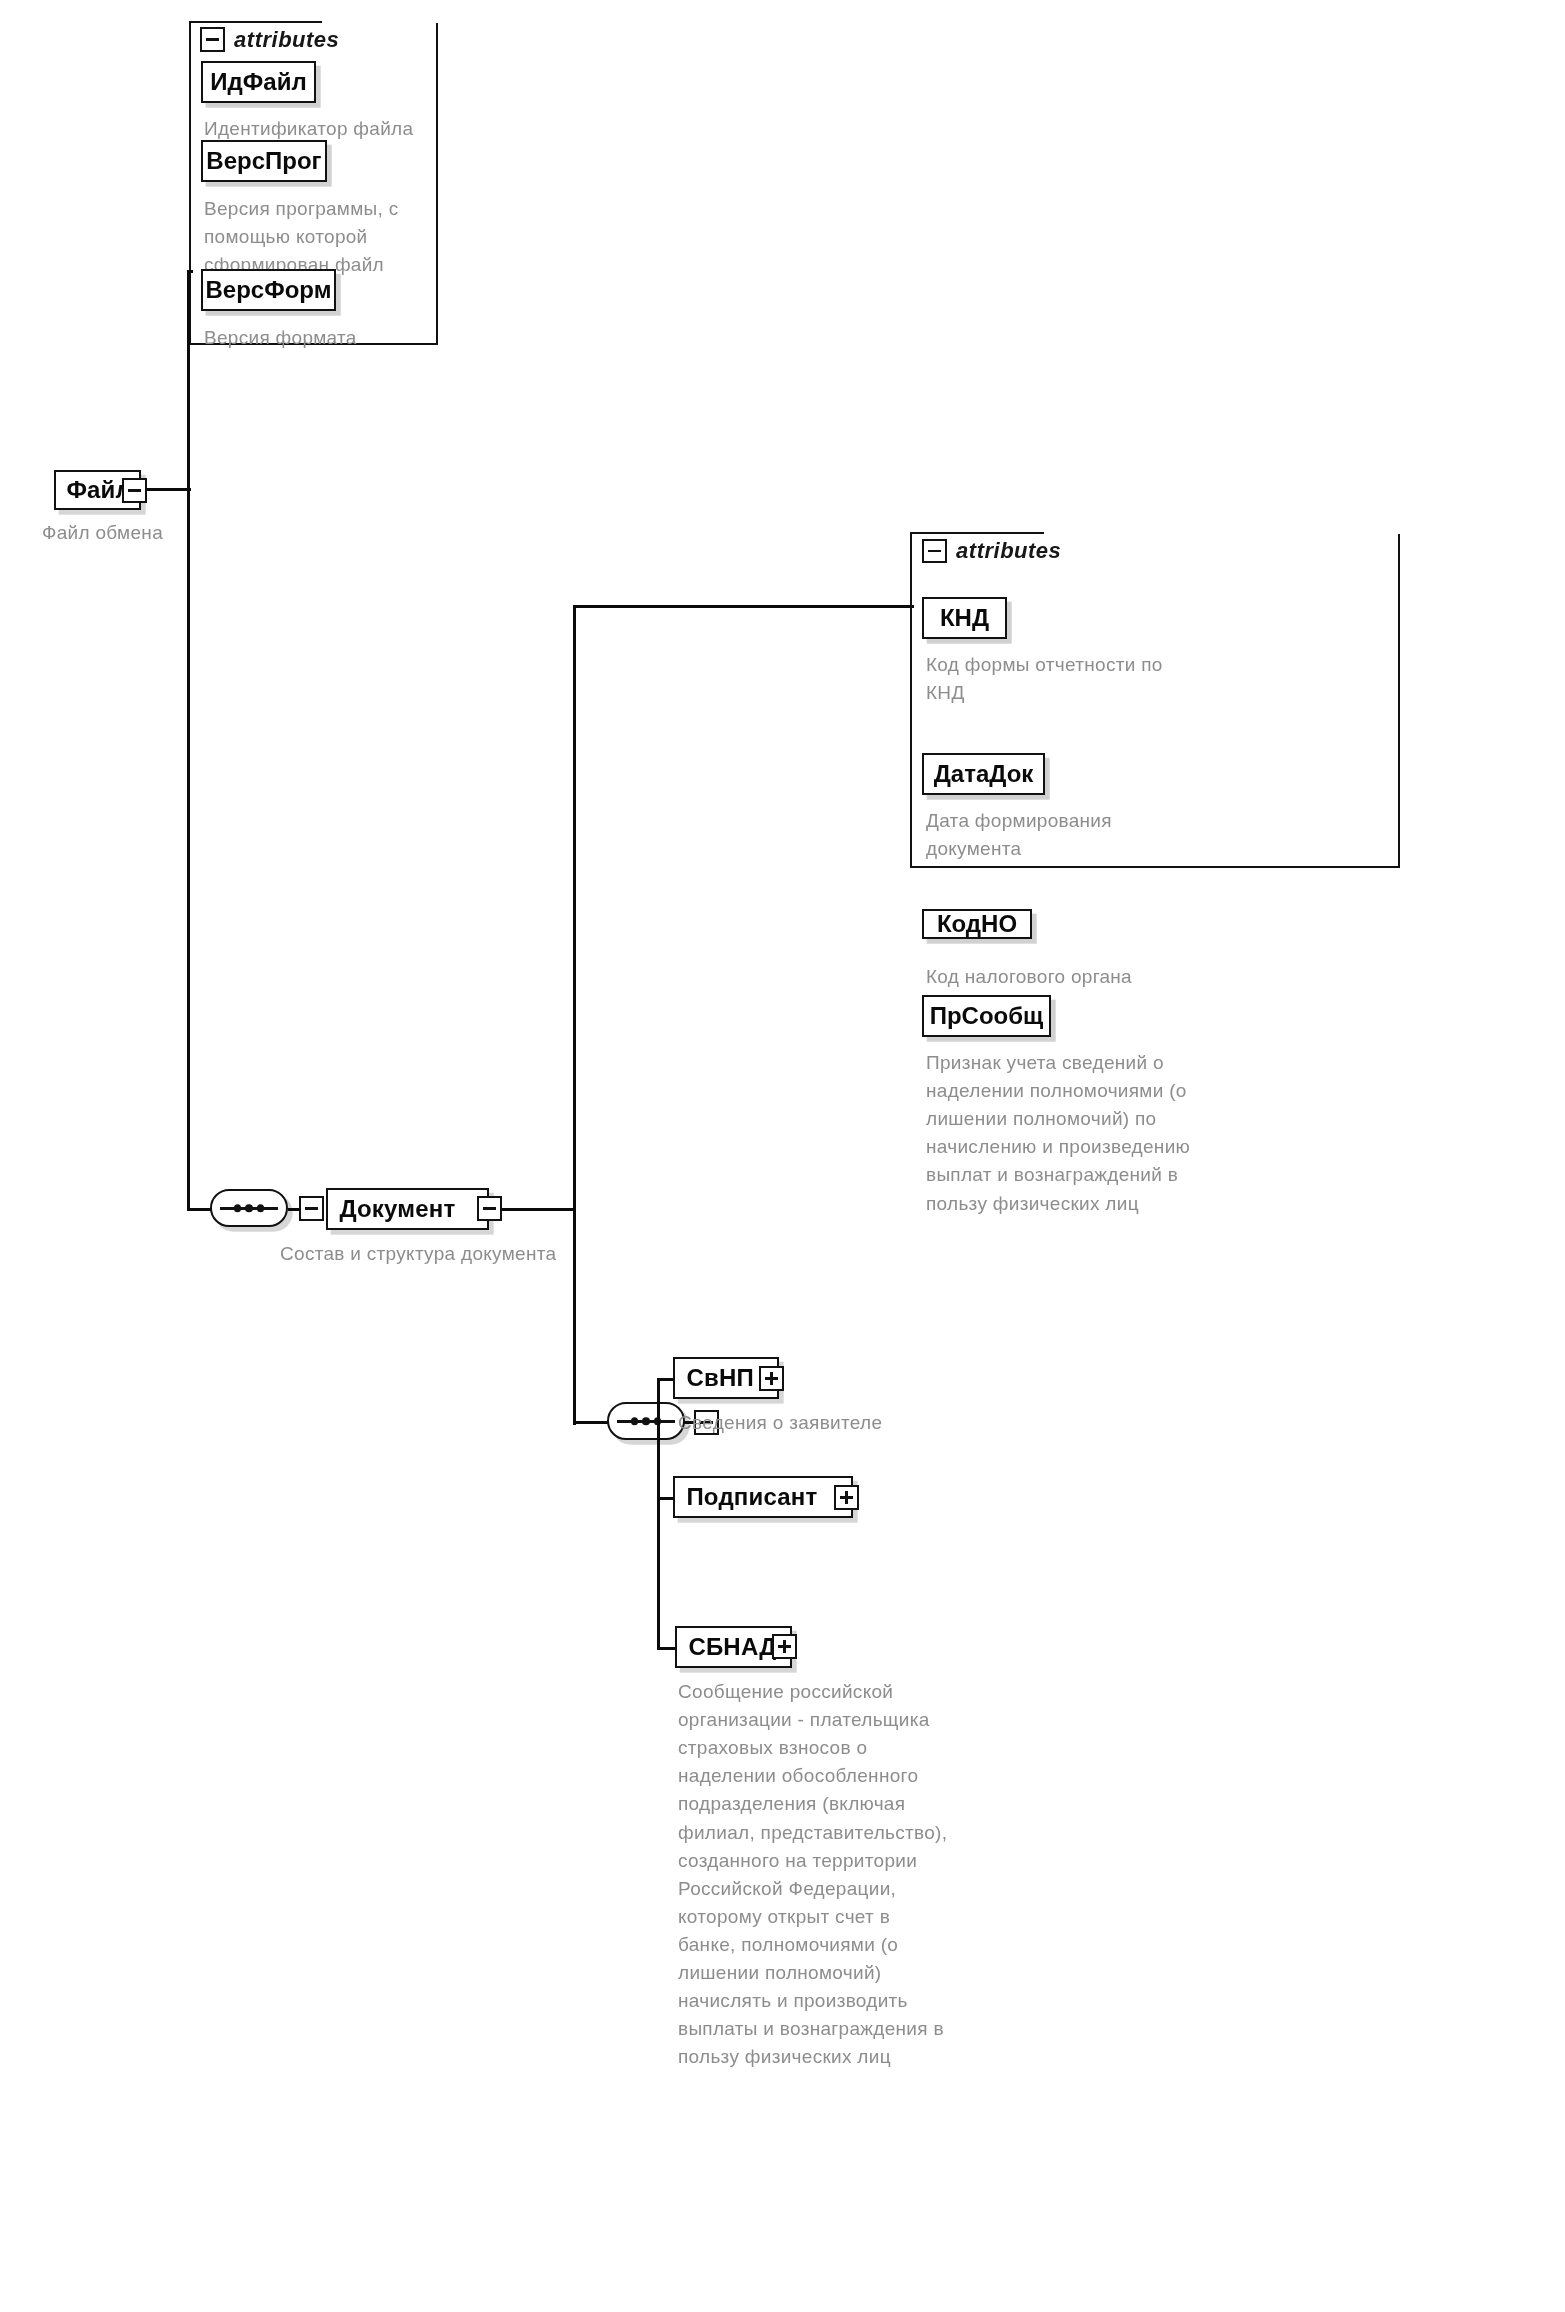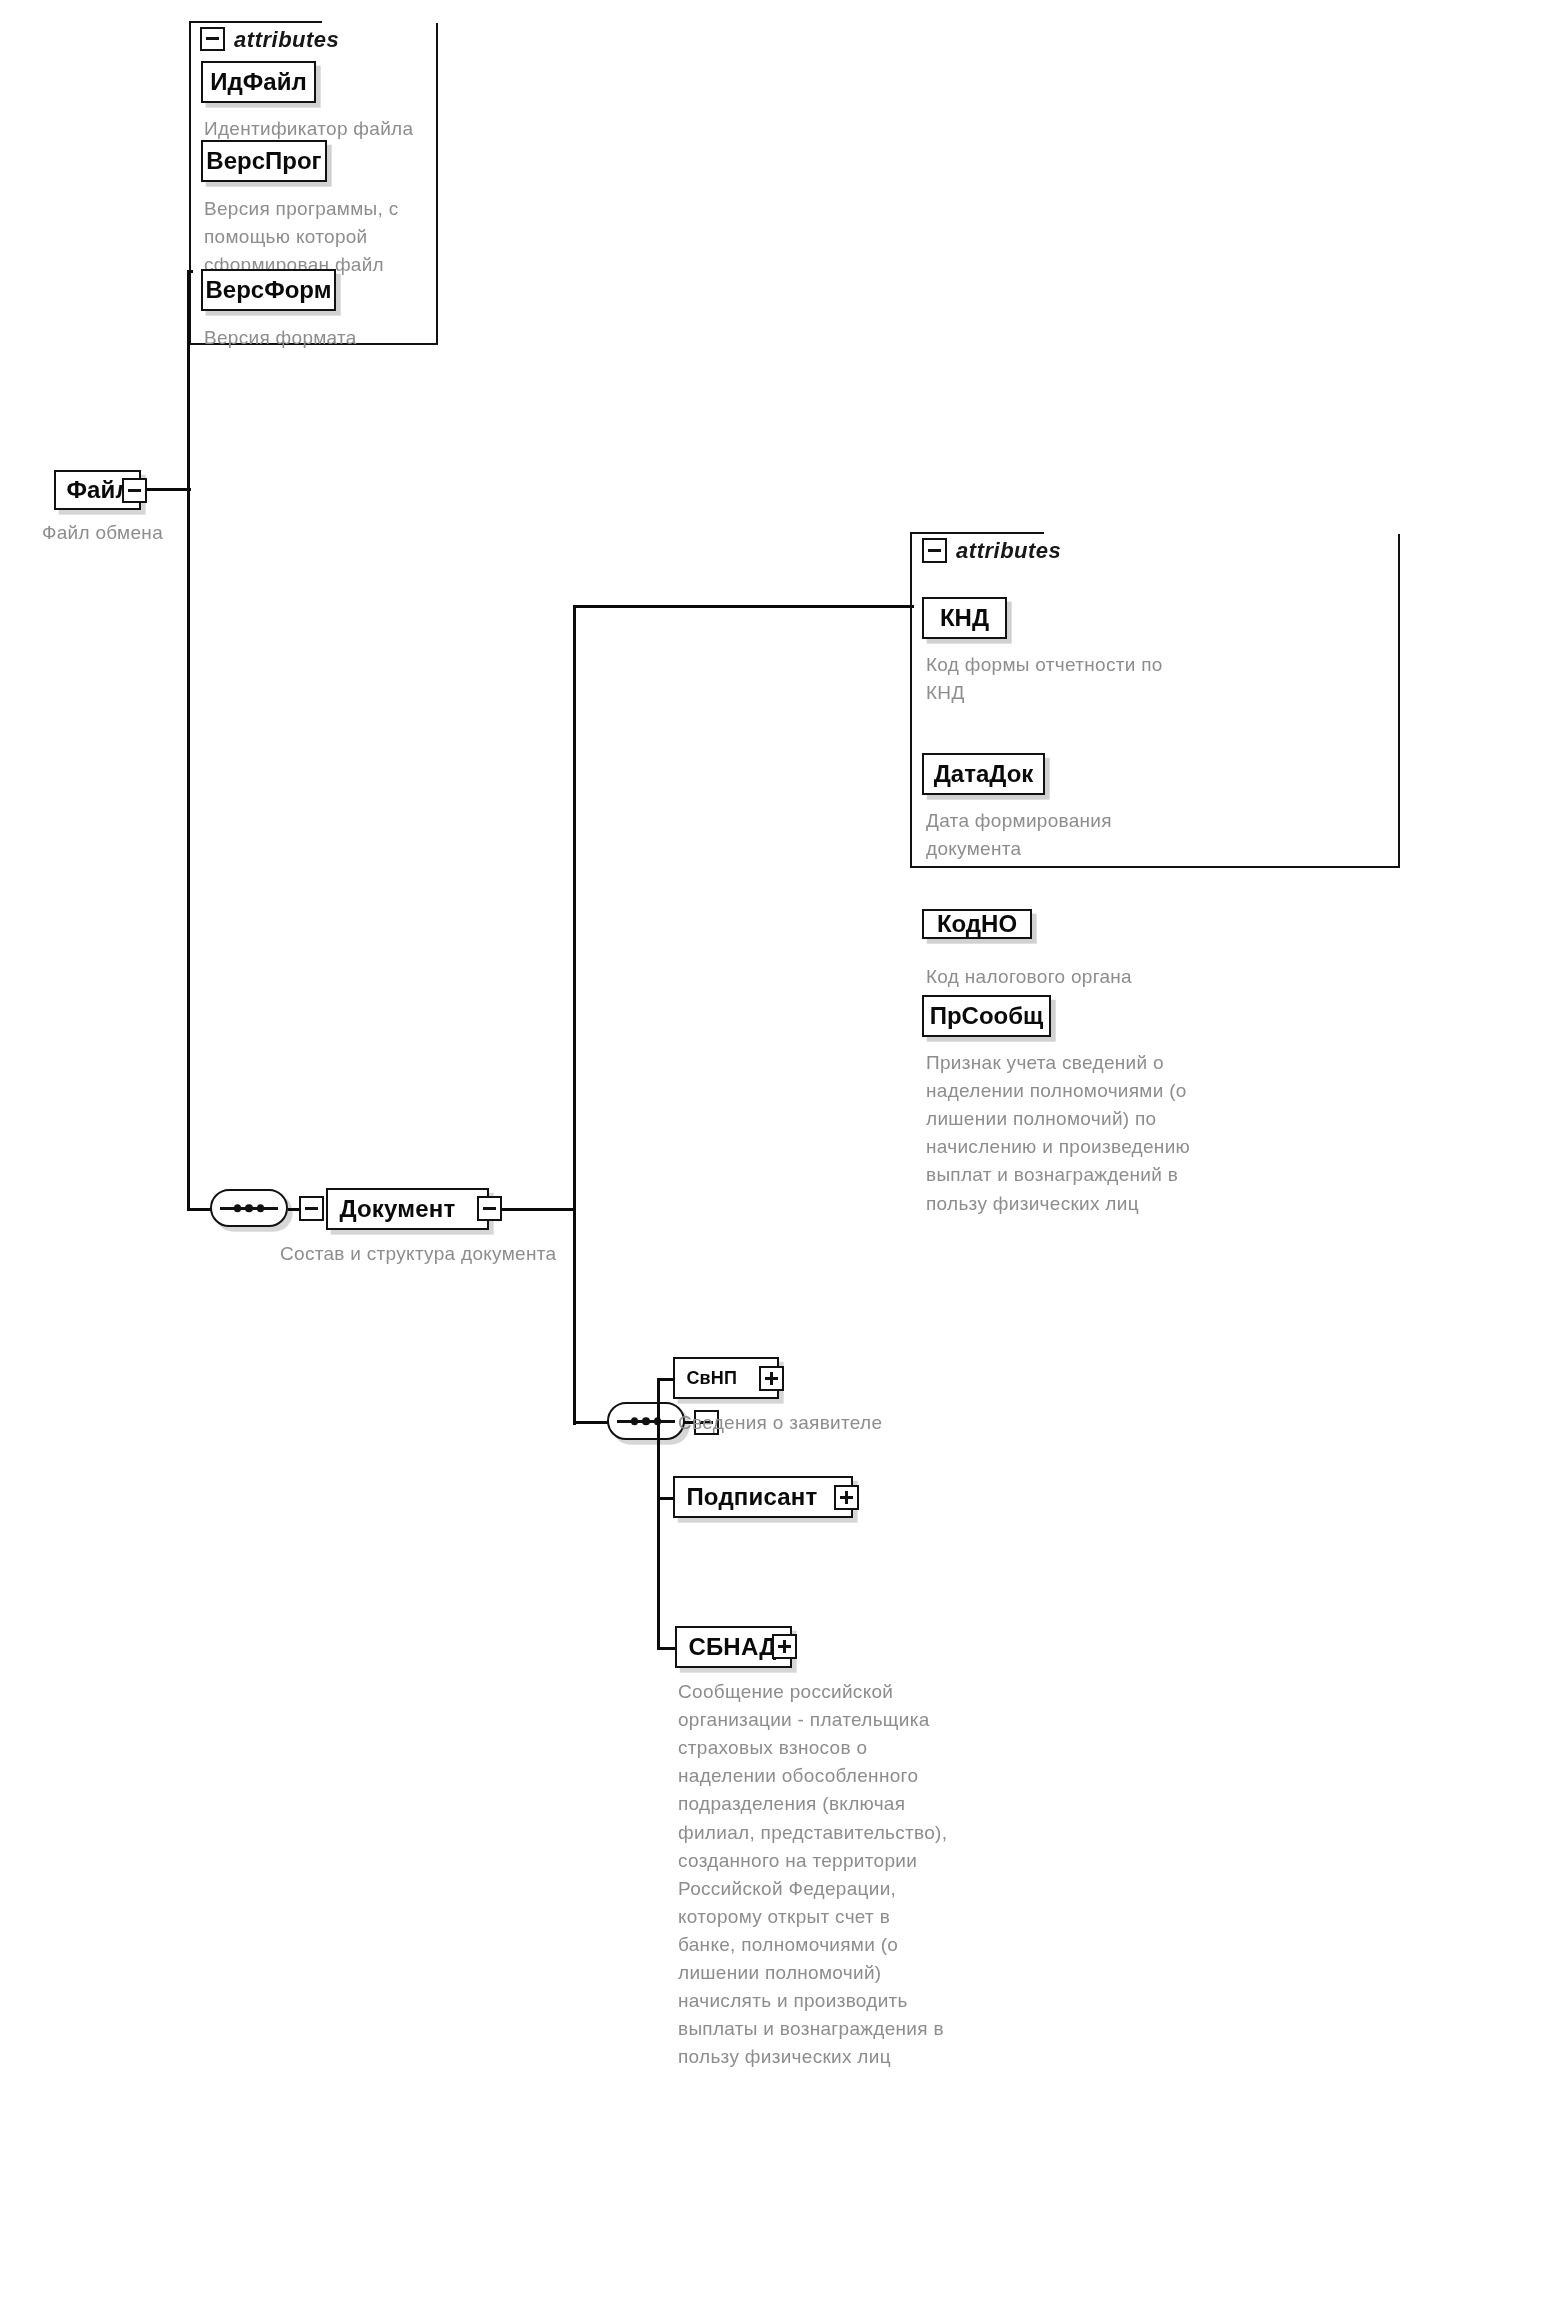--- a/index.html
+++ b/index.html
@@ -70,20 +70,21 @@
   
   .attr-panel {
     position: absolute;
     box-sizing: border-box;
     border: 2.8px solid #111111;
     background: transparent;
   }
   .attr-header {
     position: absolute;
     display: flex;
+    align-items: center;
     gap: 9.5px;
   }
   .attr-header .cap {
     font-style: italic;
     font-weight: bold;
     font-size: 22px;
     color: #171717;
     letter-spacing: 0.5px;
   }
 
@@ -262,21 +263,21 @@
   </div>
   <div class="line-h" style="left:684px; top:1421px; width:11.4px;"></div>
   <span class="toggle" style="left:694px; top:1410px;"></span>
 
   <div class="line-v" style="left:657px; top:1378px; height:270px;"></div>
   <div class="line-h" style="left:657px; top:1378px; width:18px;"></div>
   <div class="line-h" style="left:657px; top:1497px; width:18px;"></div>
   <div class="line-h" style="left:657px; top:1647px; width:20px;"></div>
 
   <div class="node" style="left:673px; top:1357px; width:106px; height:42px; padding-left:11.4px;">
-    <span class="label" style="font-size:18px;">СвНП</span>
+    <span class="label" style="font-size:24px;">СвНП</span>
   </div>
   <span class="toggle plus" style="left:759px; top:1366px;"></span>
   <div class="doc" style="left:678px; top:1409px; width:397px; font-size:19px;">Сведения о заявителе</div>
 
   <div class="node" style="left:673px; top:1476px; width:180px; height:42px; padding-left:11.4px;">
     <span class="label" style="font-size:24px;">Подписант</span>
   </div>
   <span class="toggle plus" style="left:834px; top:1485px;"></span>
 
   <div class="node" style="left:675px; top:1626px; width:117px; height:42px; padding-left:11.4px;">

